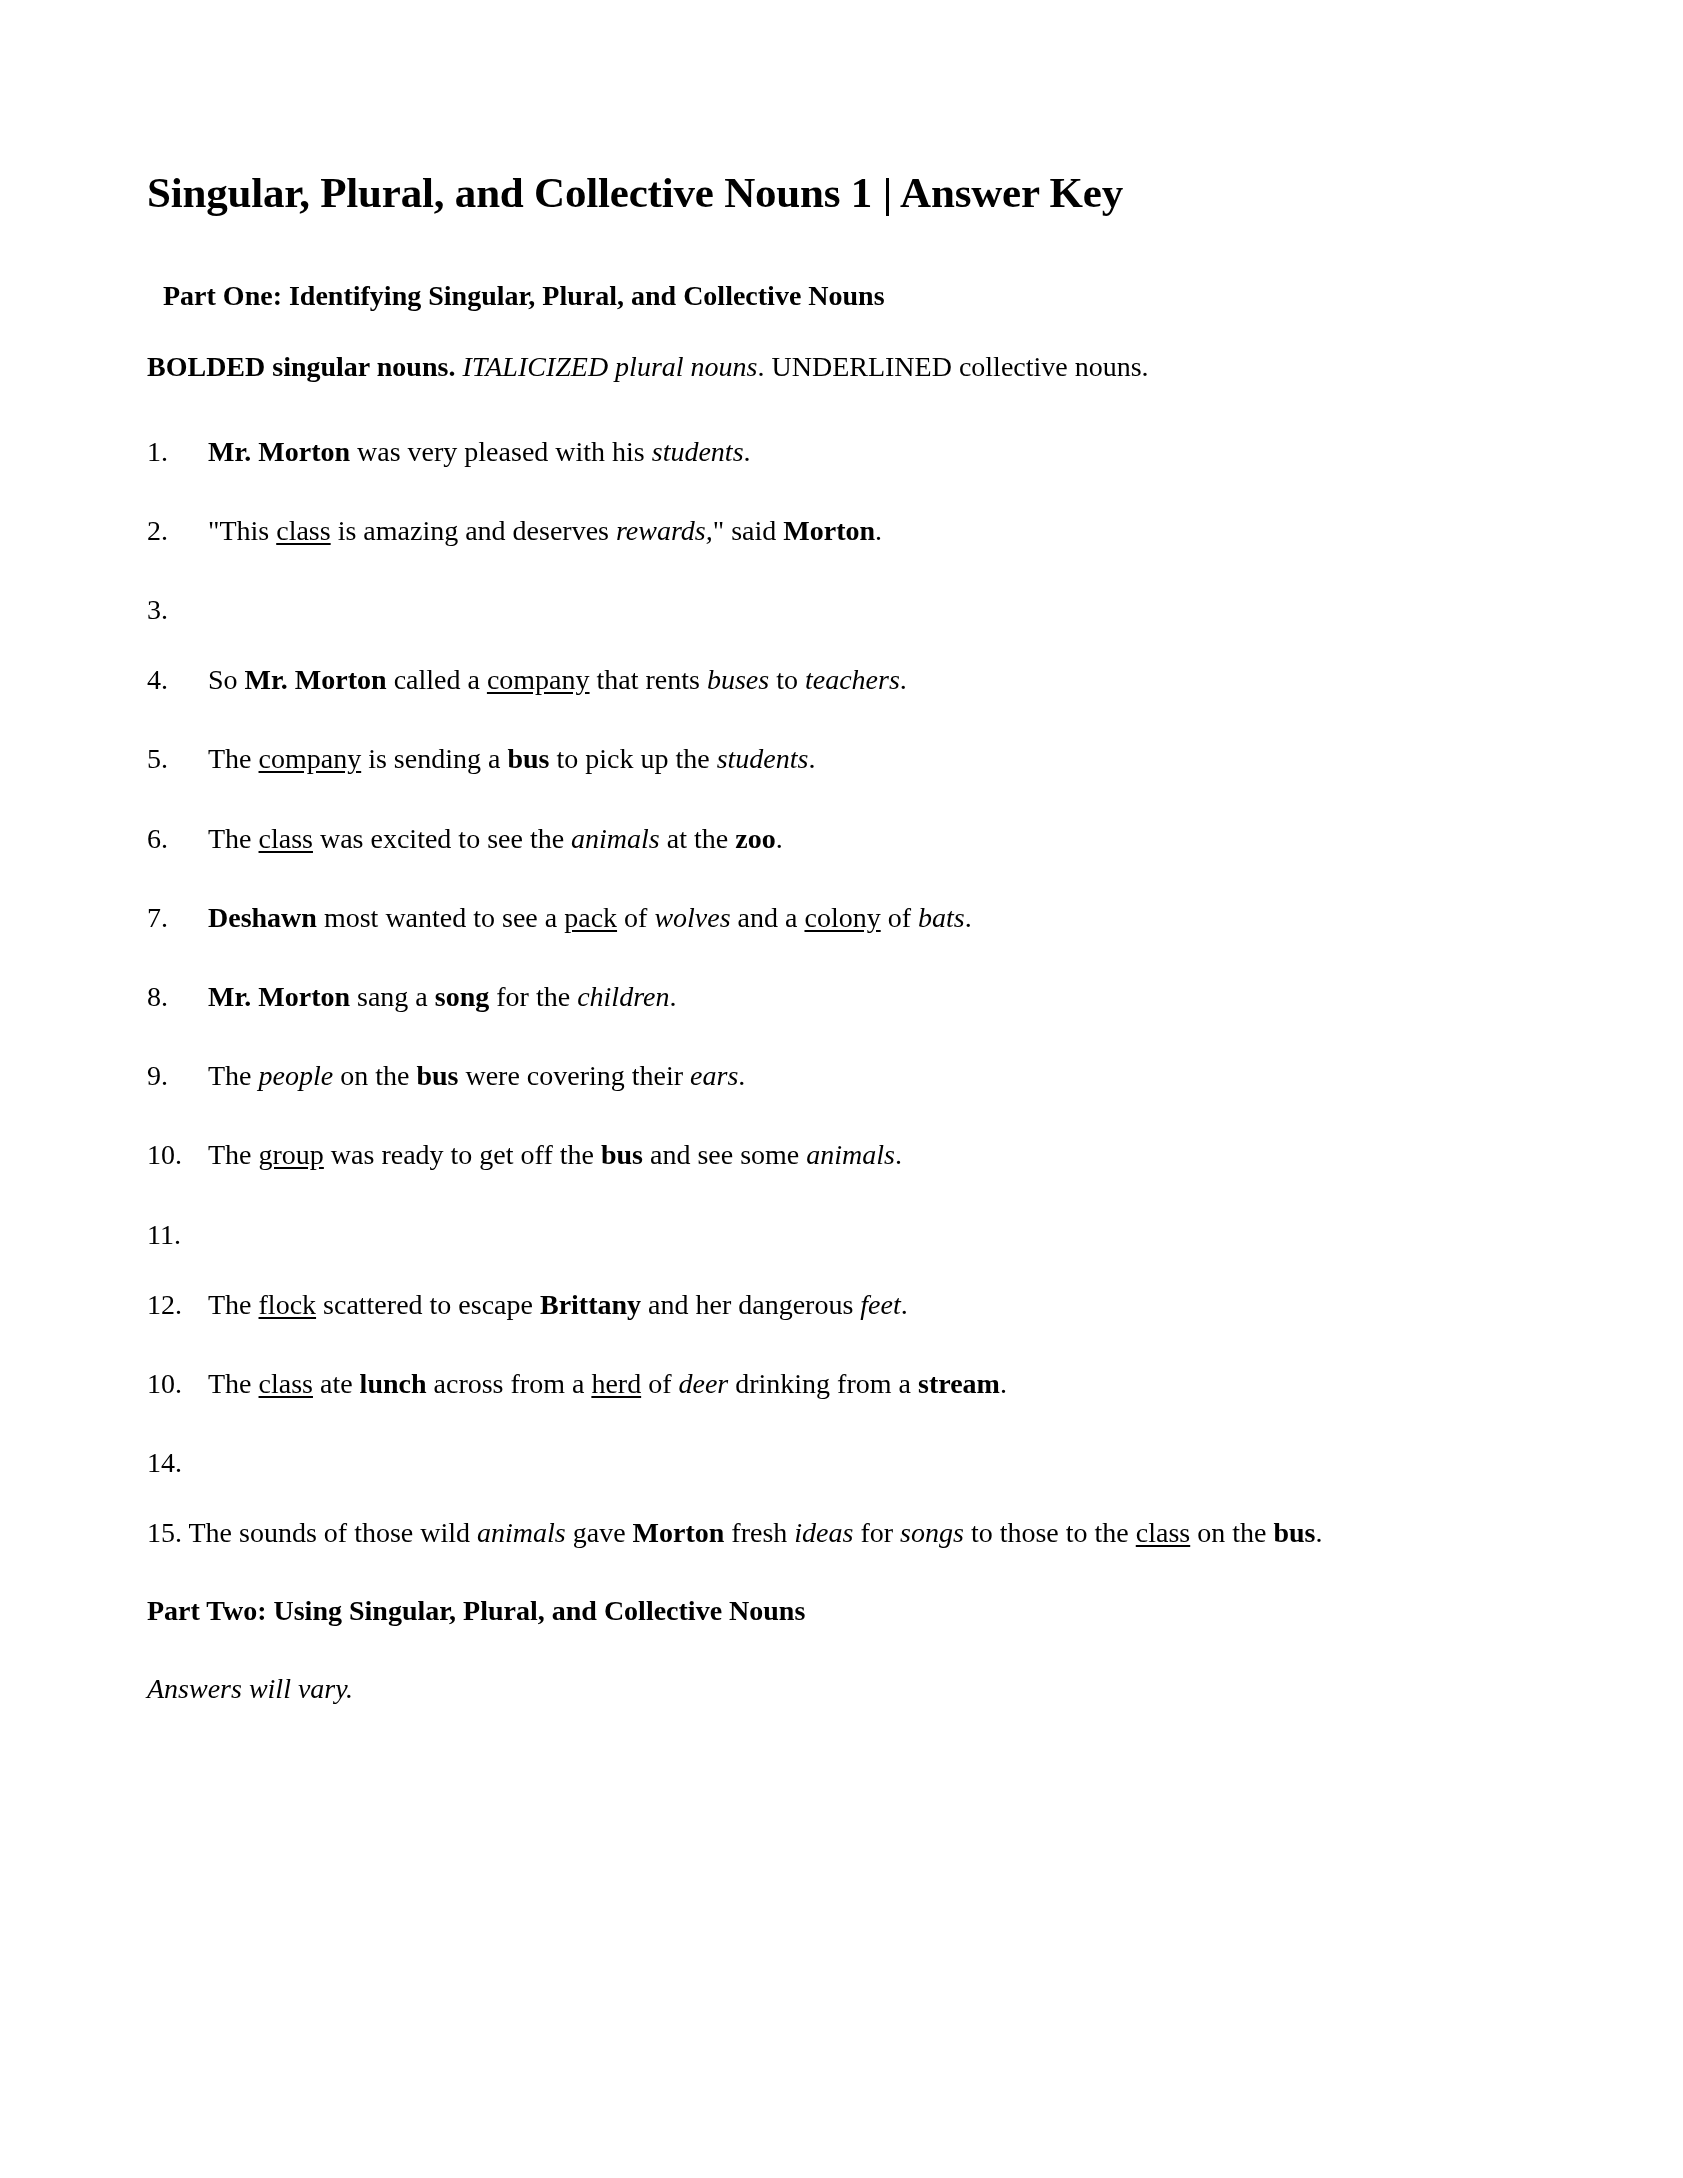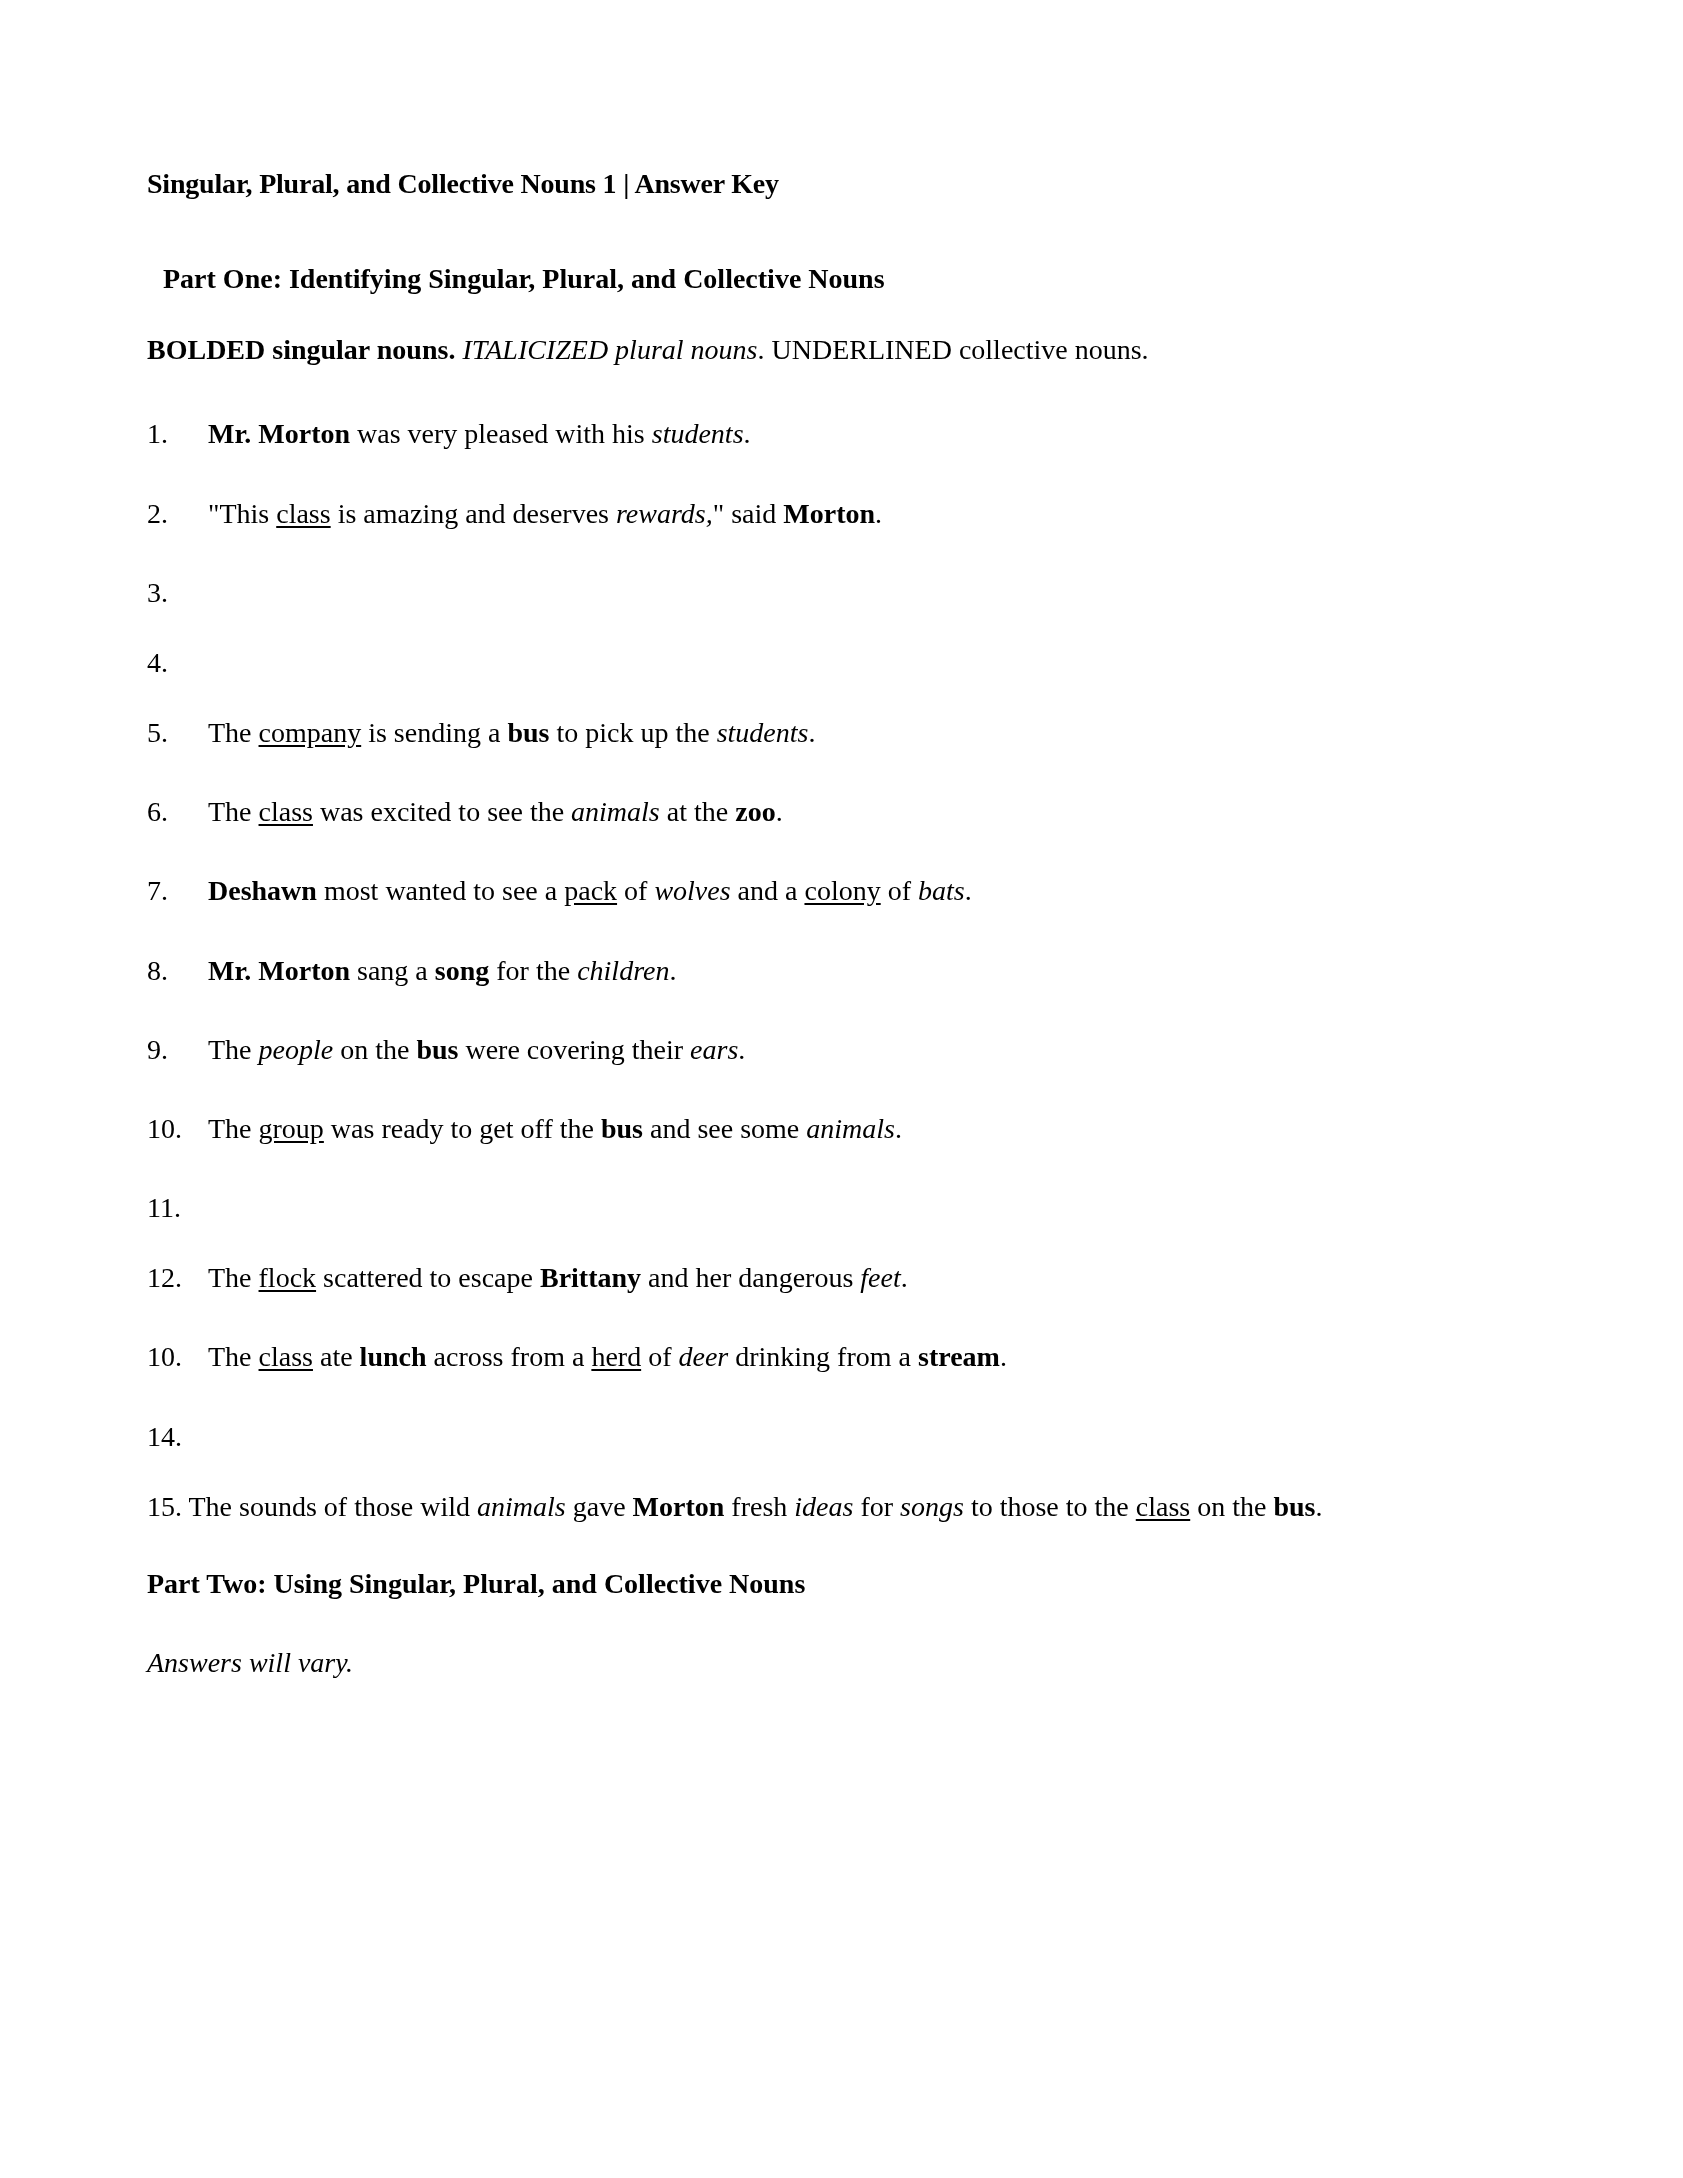--- a/index.html
+++ b/index.html
@@ -16,21 +16,21 @@
     -webkit-font-smoothing: antialiased;
   }
   .page {
     position: relative;
     width: 1683px;
     height: 2178px;
     box-sizing: border-box;
     padding: 168px 198px 0 147px;
   }
   .doc-title {
-    font-size: 28px;
+    font-size: 43px;
     font-weight: bold;
     line-height: 1.15;
     margin: 0 0 61px 0;
     letter-spacing: -0.2px;
   }
   .section-heading {
     font-size: 28px;
     font-weight: bold;
     line-height: 1.3;
     margin: 0 0 32px 16px;
@@ -101,21 +101,21 @@
   <h2 class="section-heading">Part One: Identifying Singular, Plural, and Collective Nouns</h2>
 
   <p class="legend">
     <span class="b">BOLDED</span><span class="b"> singular nouns.  </span><span class="i">ITALICIZED plural nouns</span><span>.  </span><span>UNDERLINED</span><span> collective nouns.</span>
   </p>
 
   <ol class="answers" id="answers-list">
       <li><span class="num">1.</span><span><span class="sing">Mr. Morton</span><span> was very pleased with his </span><span class="plur">students</span><span>.</span></span></li>
       <li><span class="num">2.</span><span><span>"This </span><span class="coll">class</span><span> is amazing and deserves </span><span class="plur">rewards,</span><span>" said </span><span class="sing">Morton</span><span>.</span></span></li>
       <li><span class="num">3.</span></li>
-      <li><span class="num">4.</span></li>
+      <li><span class="num">4.</span><span><span>So </span><span class="sing">Mr. Morton</span><span> called a </span><span class="coll">company</span><span> that rents </span><span class="plur">buses</span><span> to </span><span class="plur">teachers</span><span>.</span></span></li>
       <li><span class="num">5.</span><span><span>The </span><span class="coll">company</span><span> is sending a </span><span class="sing">bus</span><span> to pick up the </span><span class="plur">students</span><span>.</span></span></li>
       <li><span class="num">6.</span><span><span>The </span><span class="coll">class</span><span> was excited to see the </span><span class="plur">animals</span><span> at the </span><span class="sing">zoo</span><span>.</span></span></li>
       <li><span class="num">7.</span><span><span class="sing">Deshawn</span><span> most wanted to see a </span><span class="coll">pack</span><span> of </span><span class="plur">wolves</span><span> and a </span><span class="coll">colony</span><span> of </span><span class="plur">bats</span><span>.</span></span></li>
       <li><span class="num">8.</span><span><span class="sing">Mr. Morton</span><span> sang a </span><span class="sing">song</span><span> for the </span><span class="plur">children</span><span>.</span></span></li>
       <li><span class="num">9.</span><span><span>The </span><span class="plur">people</span><span> on the </span><span class="sing">bus</span><span> were covering their </span><span class="plur">ears</span><span>.</span></span></li>
       <li><span class="num">10.</span><span><span>The </span><span class="coll">group</span><span> was ready to get off the </span><span class="sing">bus</span><span> and see some </span><span class="plur">animals</span><span>.</span></span></li>
       <li><span class="num">11.</span></li>
       <li><span class="num">12.</span><span><span>The </span><span class="coll">flock</span><span> scattered to escape </span><span class="sing">Brittany</span><span> and her dangerous </span><span class="plur">feet</span><span>.</span></span></li>
       <li><span class="num">10.</span><span><span>The </span><span class="coll">class</span><span> ate </span><span class="sing">lunch</span><span> across from a </span><span class="coll">herd</span><span> of </span><span class="plur">deer</span><span> drinking from a </span><span class="sing">stream</span><span>.</span></span></li>
       <li><span class="num">14.</span></li>

